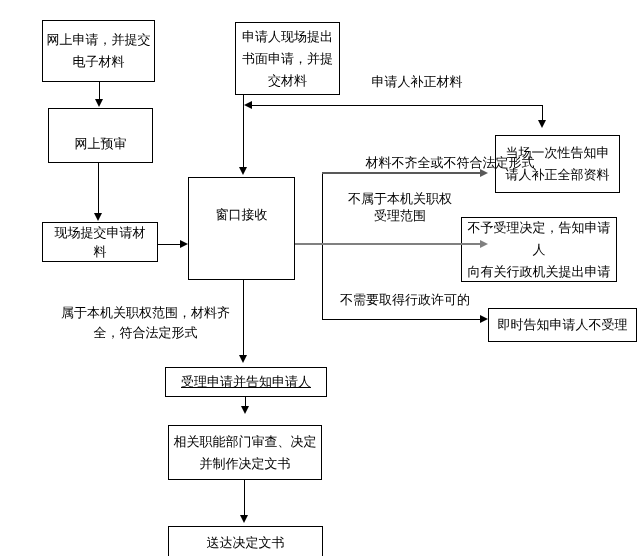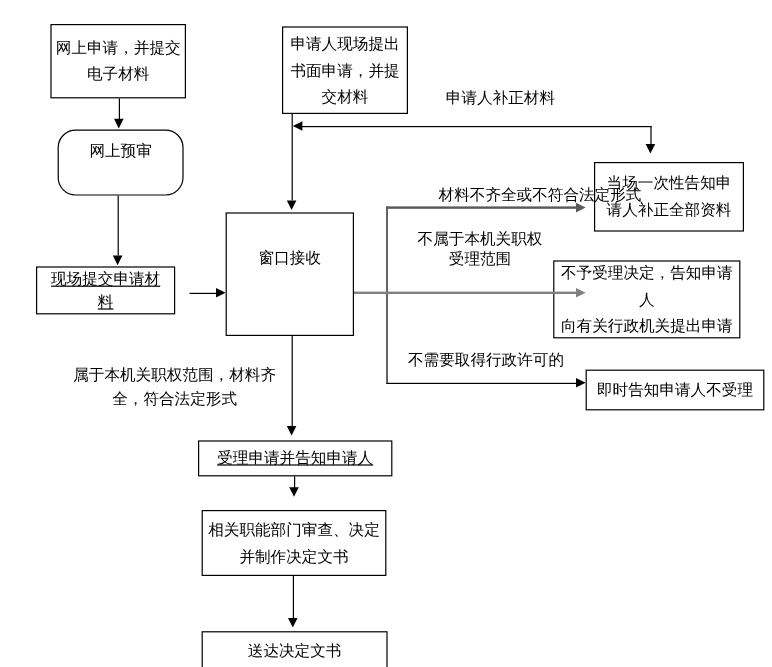--- a/index.html
+++ b/index.html
@@ -51,31 +51,31 @@
 </head>
 <body>
 
 <div id="canvas">
 
   <div class="box" style="left:42px; top:20px; width:113px; height:62px;">
     <span class="txt">网上申请，并提交
 电子材料</span>
   </div>
 
-  <div class="box top-align" style="left:48px; top:108px; width:105px; height:55px; padding-top:6px;border-radius:15px;">
+  <div class="box top-align" style="left:48px; top:108px; width:105px; height:55px; padding-top:24px;">
     <span class="txt">网上预审</span>
   </div>
 
   <div class="box" style="left:188px; top:22px; width:105px; height:73px;margin-left:47px;">
     <span class="txt">申请人现场提出
 书面申请，并提
 交材料</span>
   </div>
 
-  <div class="box" style="left:30px; top:222px; width:116px; height:40px; line-height:19px;text-decoration:underline;">
+  <div class="box" style="left:42px; top:222px; width:116px; height:40px; line-height:19px;">
     <span class="txt">现场提交申请材
 料</span>
   </div>
 
   <div class="box top-align" style="left:188px; top:177px; width:107px; height:103px; padding-top:26px;">
     <span class="txt">窗口接收</span>
   </div>
 
   <div class="box" style="left:495px; top:135px; width:125px; height:58px;">
     <span class="txt">当场一次性告知申

